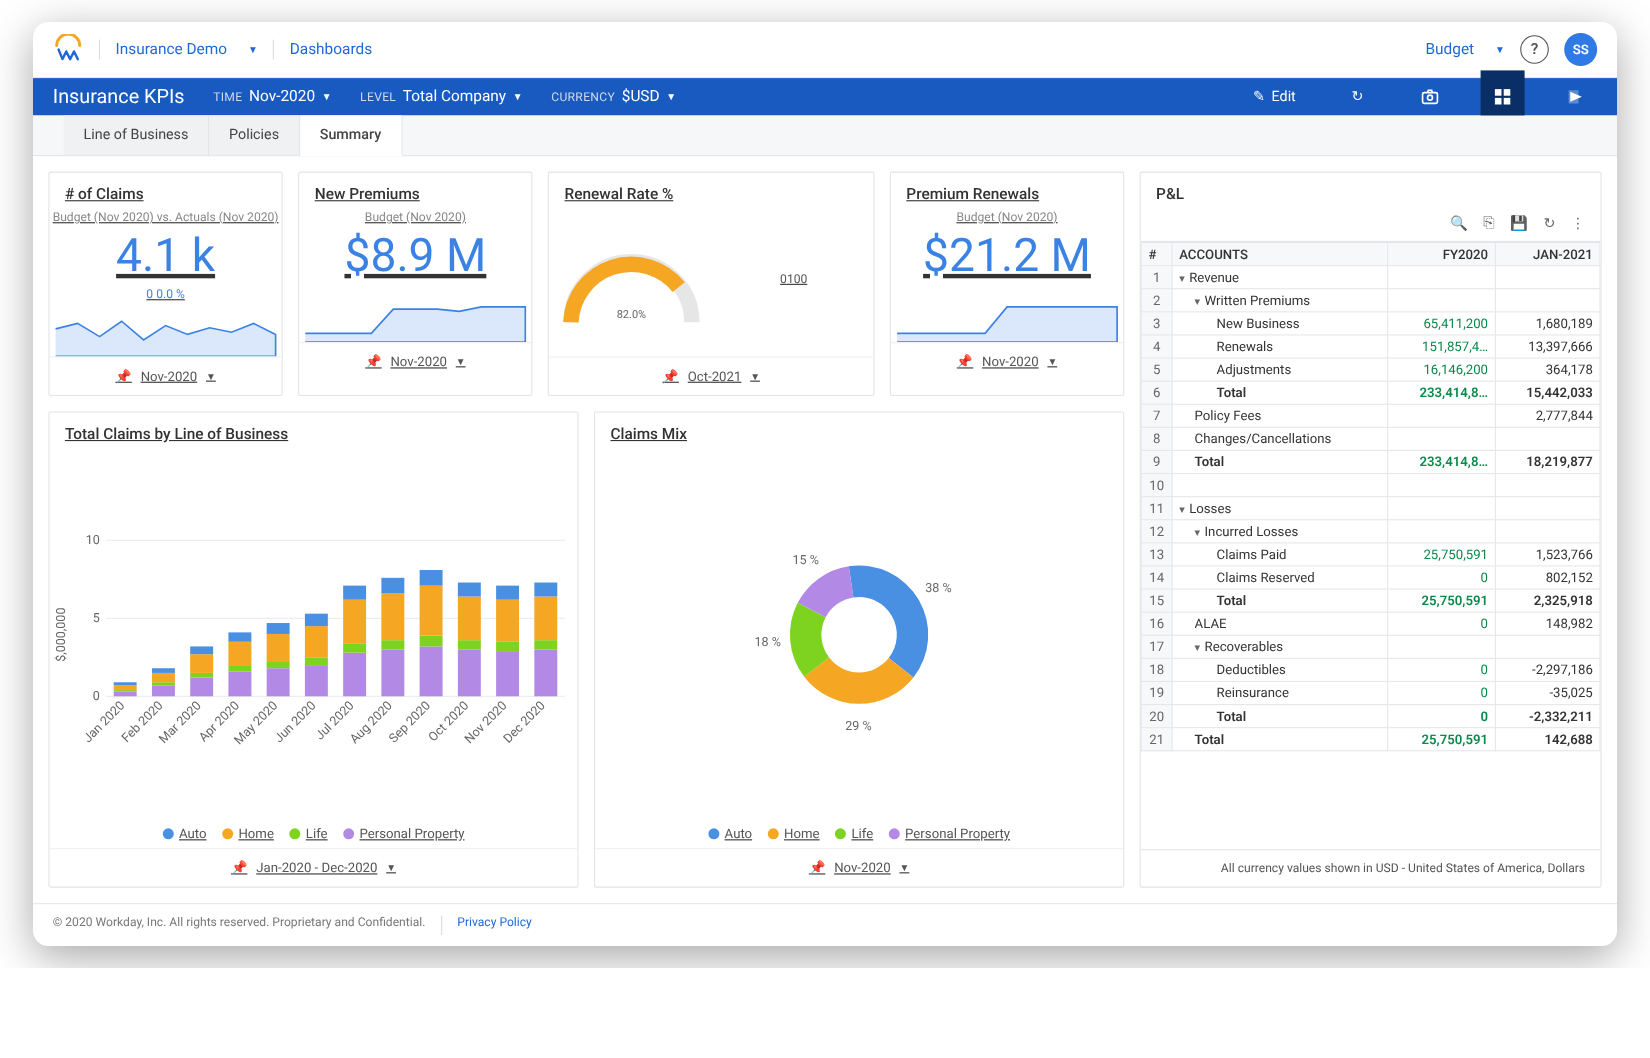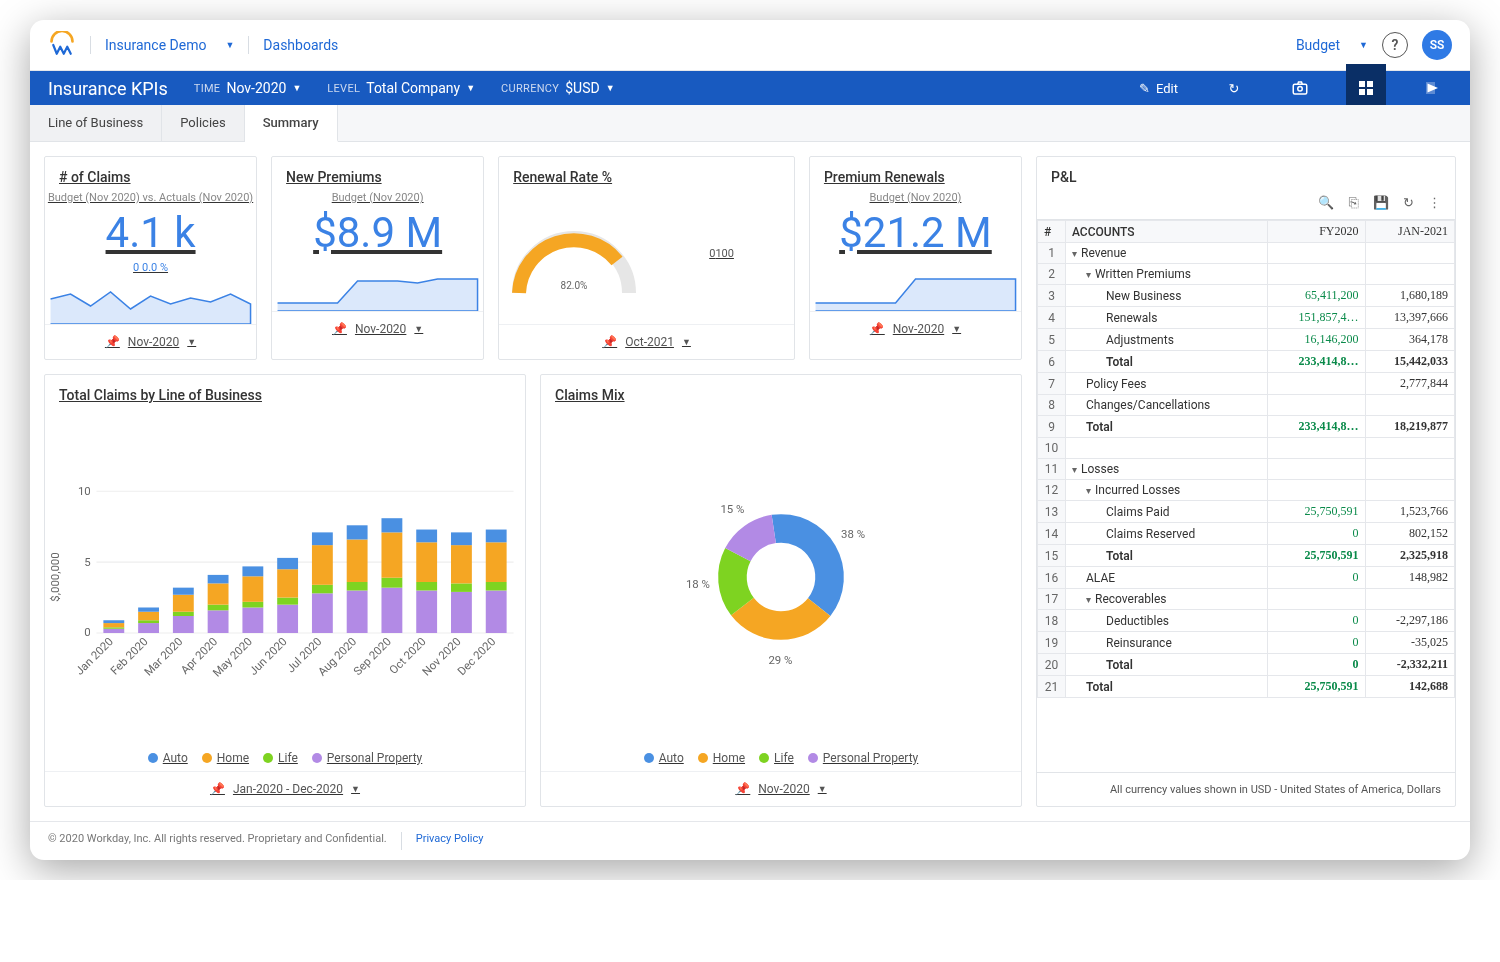--- a/index.html
+++ b/index.html
@@ -15,21 +15,21 @@
 .avatar { width:30px; height:30px; border-radius:50%; background:#2f7ae5; color:#fff; display:flex; align-items:center; justify-content:center; font-size:12px; font-weight:600;}
 .bluebar { background:#185ac0; color:#fff; display:flex; align-items:center; padding: 0 18px; height:34px; gap: 26px; }
 .bluebar .title { font-size:18px; font-weight:400; }
 .bb-filter { font-size:12px; display:flex; align-items:center; gap:6px; cursor:pointer;}
 .bb-filter .lbl { color:#cdd9ef; font-size:11px; letter-spacing:.3px;}
 .bb-filter .val { color:#fff; font-size:14px;}
 .bluebar .spacer { flex:1; }
 .bb-btn { color:#fff; display:flex; align-items:center; gap:6px; cursor:pointer; font-size:13px; padding: 0 10px; height:48px;}
 .bb-icon { width:40px; height:48px; display:flex; align-items:center; justify-content:center; cursor:pointer;}
 .bb-icon.active { background:#0a2f66; }
-.tabs { display:flex; border-bottom:1px solid #e1e4e8; background:#f6f7f9; padding-left: 0; text-align: center;}
+.tabs { display:flex; border-bottom:1px solid #e1e4e8; background:#f6f7f9; padding-left: 28px; text-align: center;}
 .tab { padding: 10px 18px; font-size:13px; color:#444; cursor:pointer; border-right:1px solid #e1e4e8; background:#f0f1f3;}
 .tab.active { background:#fff; border-bottom:2px solid #fff; margin-bottom:-1px; font-weight:500; }
 .content { display:flex; gap:14px; padding:14px; flex:1; overflow:auto;}
 .leftcol { flex:1; display:flex; flex-direction:column; gap:14px;text-decoration:underline;}
 .row-cards { display:flex; gap:14px;}
 .card { border:1px solid #e1e4e8; border-radius:2px; background:#fff; flex:1; display:flex; flex-direction:column;}
 .card-head { font-size:14px; color:#333; padding:12px 14px 6px; font-weight:500;}
 .card-sub { font-size:11px; color:#888; text-align:center;}
 .big-metric { font-size:42px; font-weight:400; color:#3b82e5; text-align:center; padding:4px 0;}
 .sub-metric { font-size:11px; color:#3b82e5; text-align:center;}
@@ -42,21 +42,21 @@
 .legend-item { display:flex; align-items:center; gap:5px;}
 .swatch { width:10px; height:10px; border-radius:50%;}
 .rightcol { width: 420px; border:1px solid #e1e4e8; border-radius:2px; display:flex; flex-direction:column;}
 .pnl-head { font-size:14px; padding:12px 14px 6px; font-weight:500;}
 .pnl-tools { display:flex; gap:14px; justify-content:flex-end; padding:4px 14px 8px; color:#666;}
 .pnl-tools span { cursor:pointer; }
 .pnl-table { flex:1; overflow:auto; border-top:1px solid #e1e4e8; font-size:12px;}
 table { border-collapse:collapse; width:100%; }
 th, td { border:1px solid #e5e7eb; padding:3px 6px; white-space:nowrap;}
 th { background:#f7f8fa; font-weight:500; color:#333; text-align:left;}
-th.numcol, td.num { text-align:right;font-family:Liberation Serif, serif; }
+th.numcol, td.num { text-align:right; }
 td.rownum { background:#f7f8fa; text-align:center; color:#666; width:28px;}
 td.acct { color:#333; }
 .green { color:#0a8a4a; }
 .bold { font-weight:600; }
 .indent1 { padding-left: 20px !important;}
 .indent2 { padding-left: 40px !important;}
 .caret { display:inline-block; margin-right:4px; color:#666; font-size:10px;}
 .pnl-foot { font-size:11px; color:#555; padding:10px 14px; text-align:right; border-top:1px solid #e1e4e8;}
 .footer { border-top:1px solid #e5e7eb; padding:10px 18px; font-size:11px; color:#777; display:flex; gap:14px;}
 .footer a { color:#1f69d6; text-decoration:none;}

